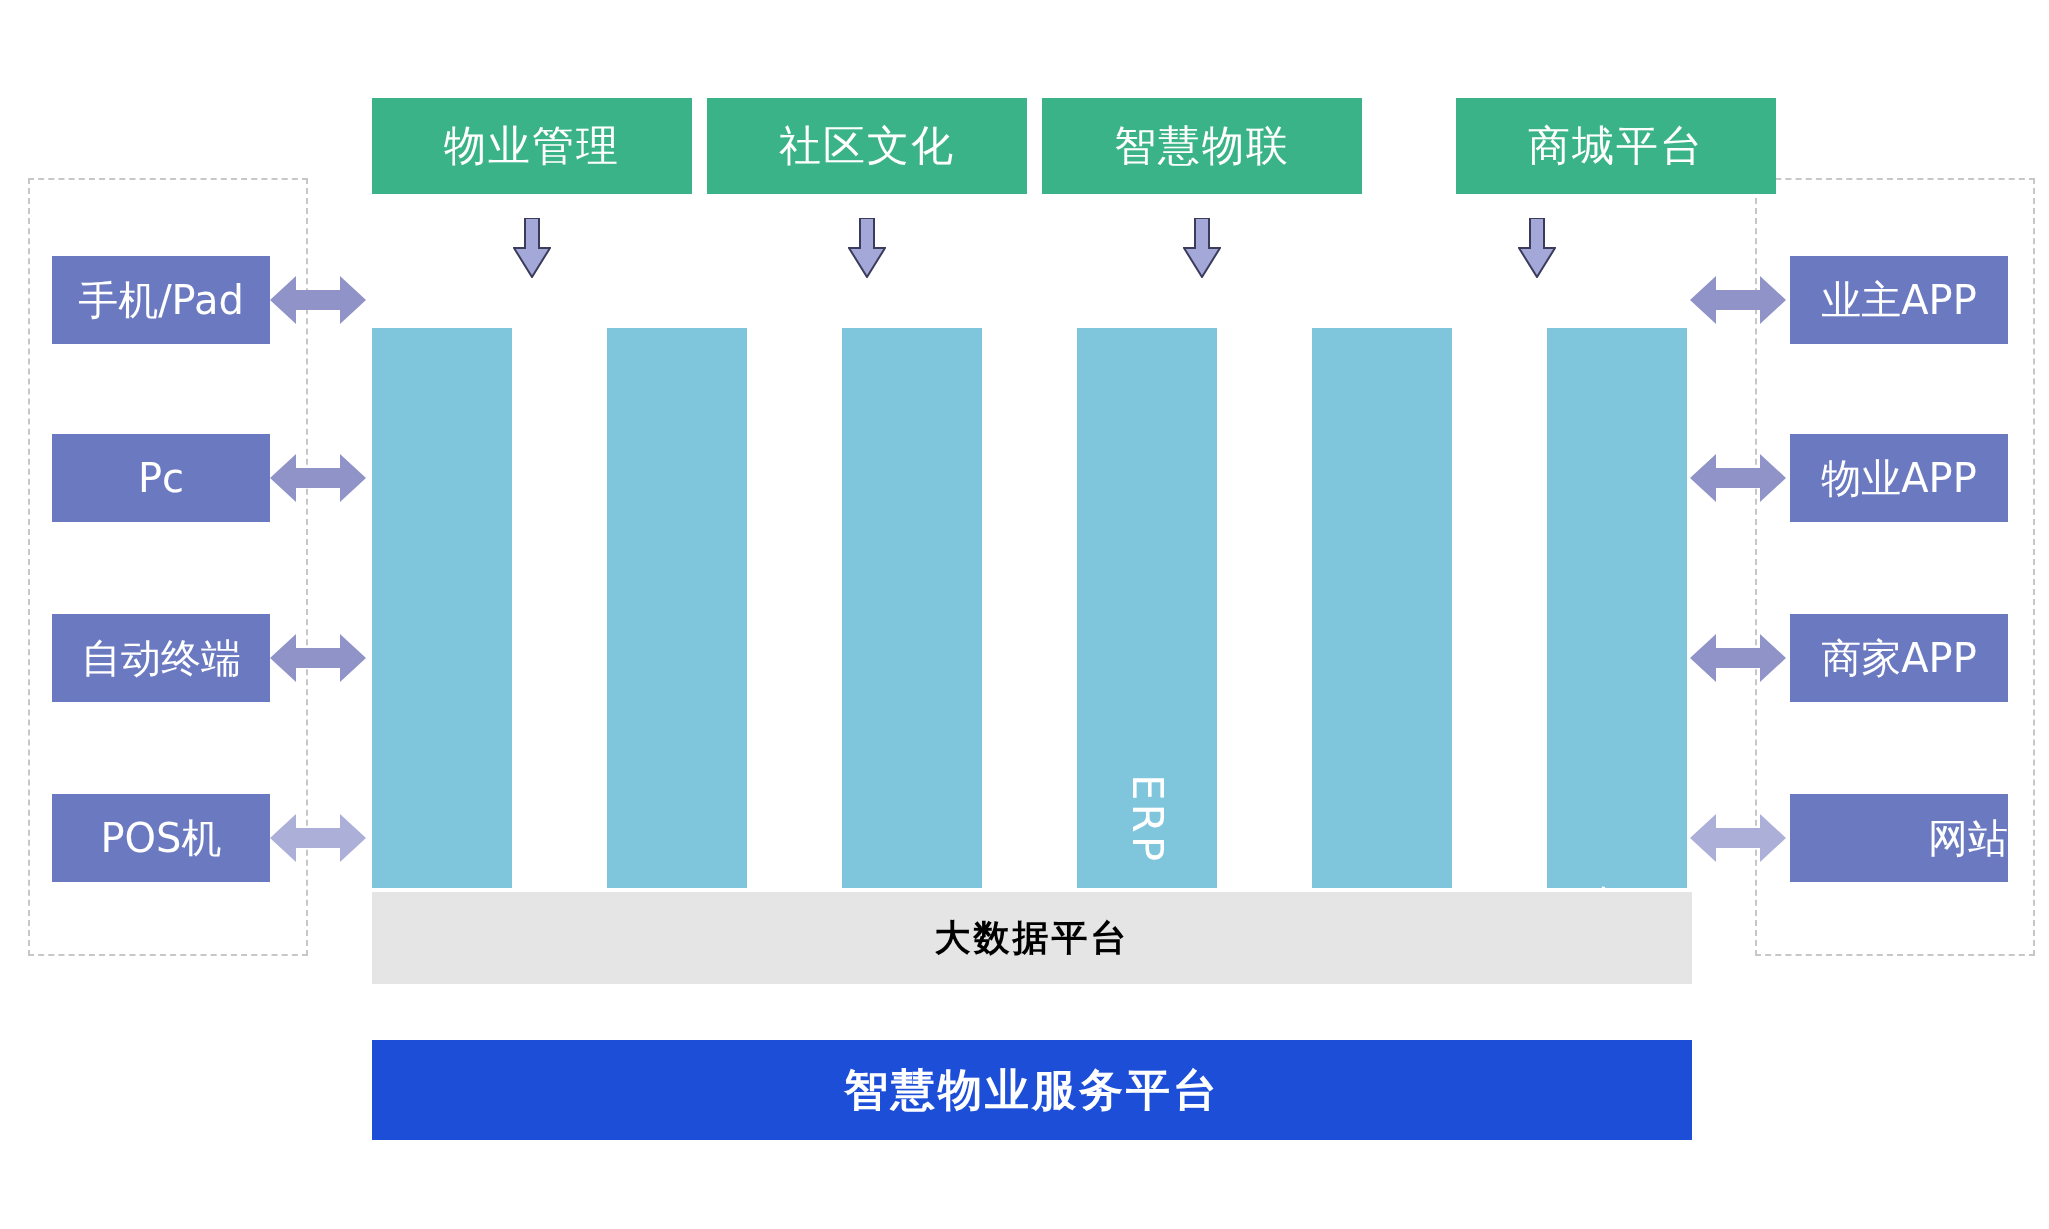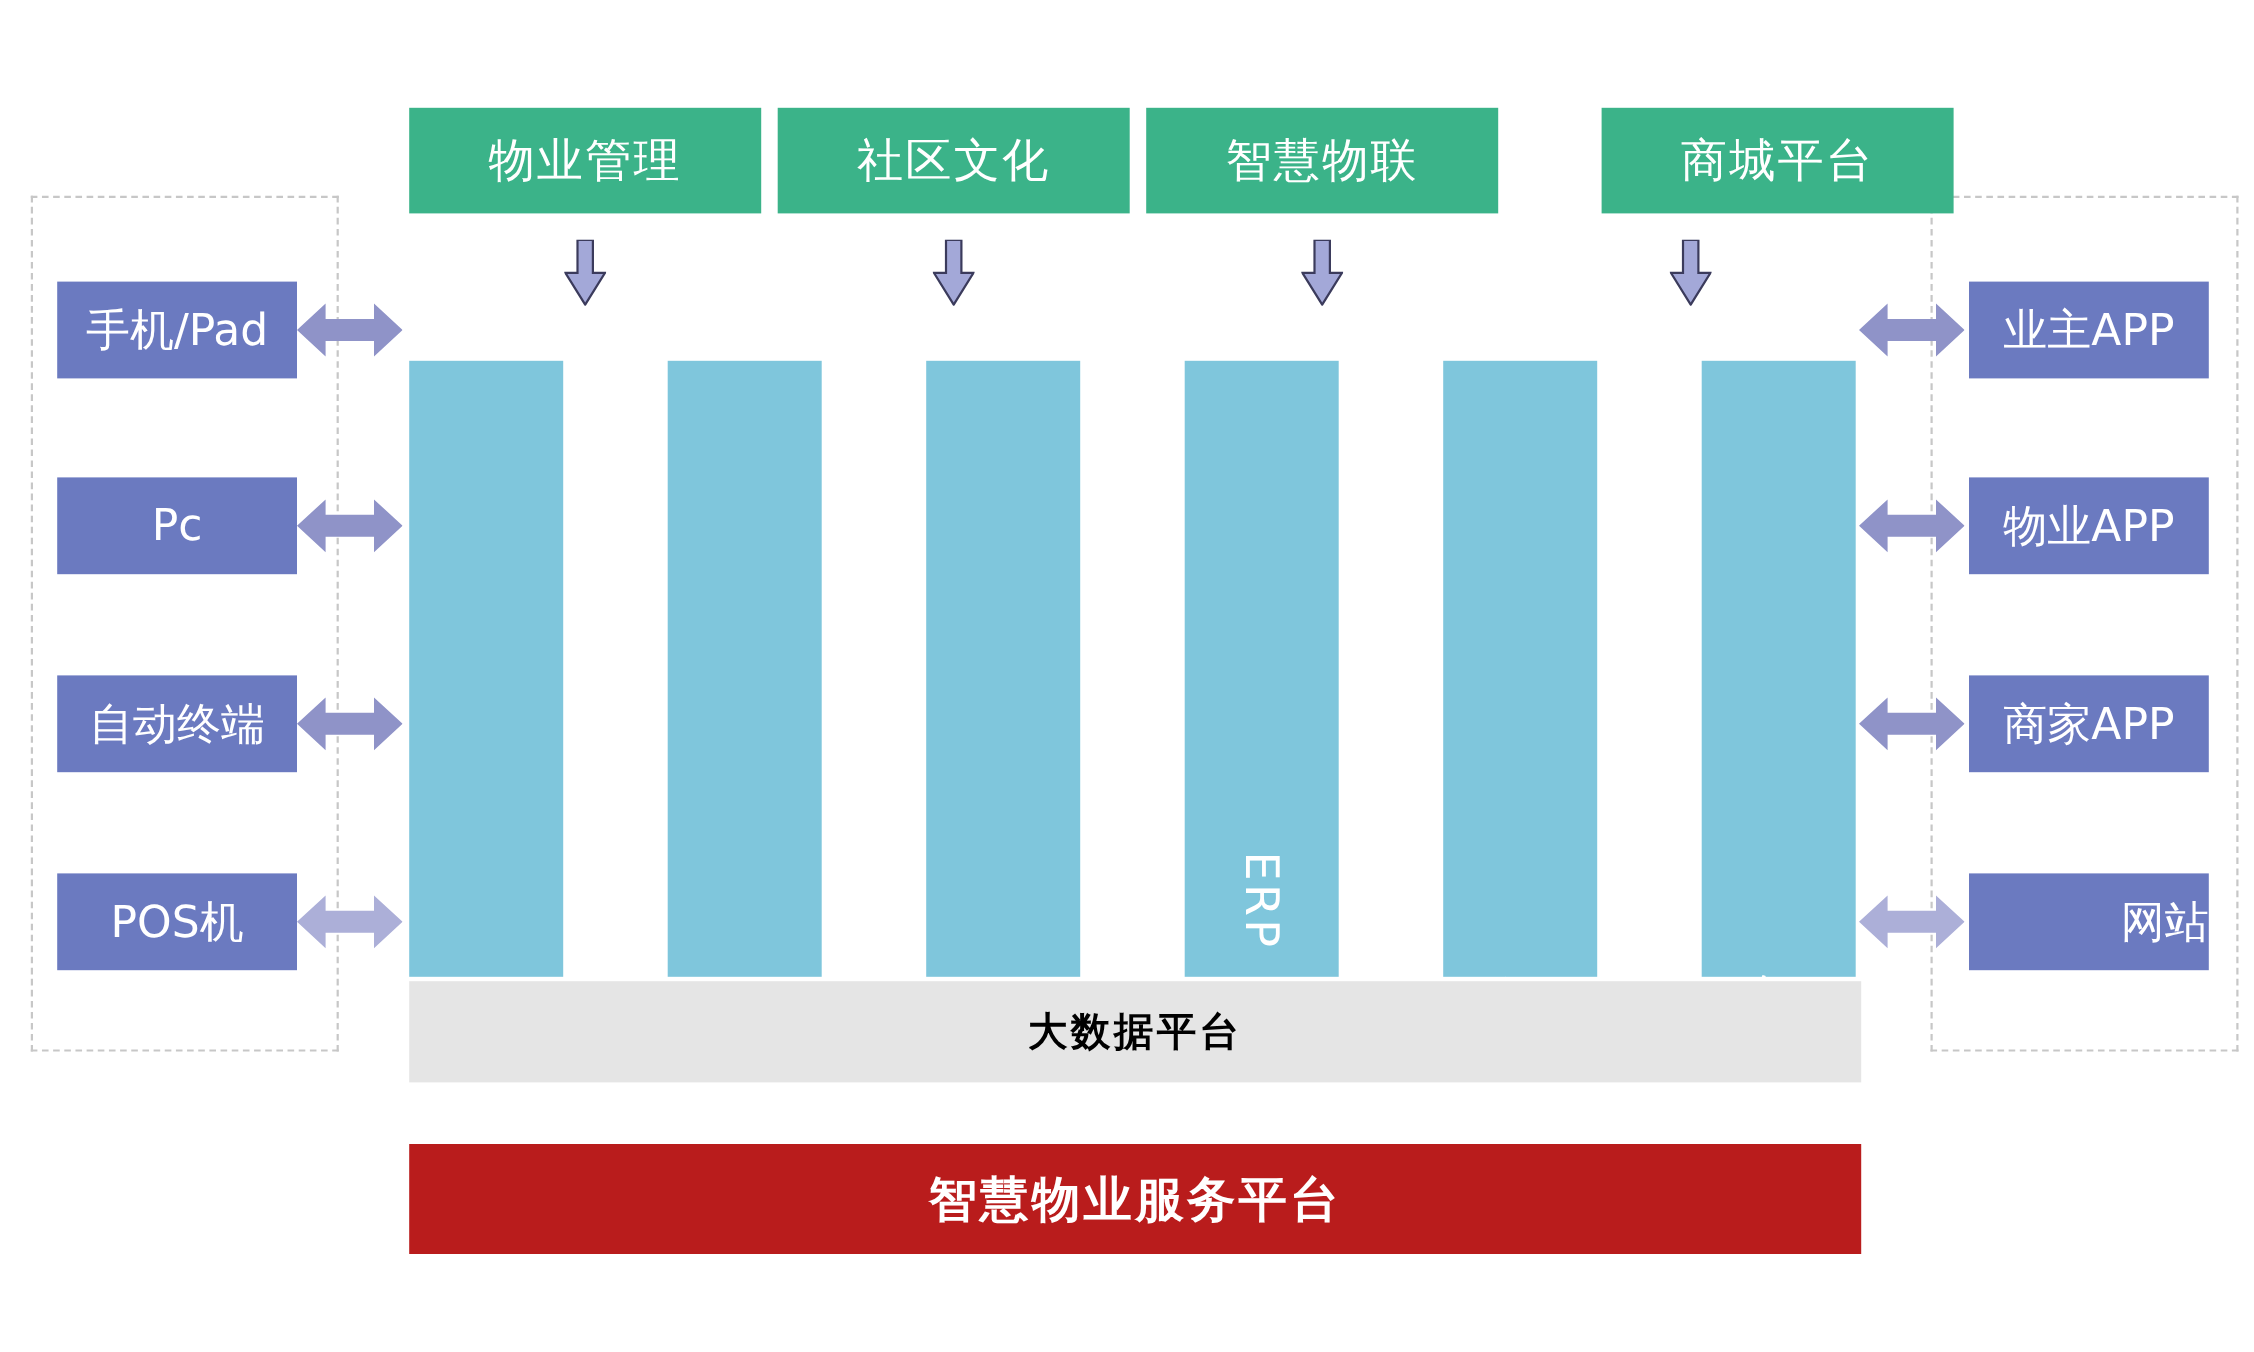--- a/index.html
+++ b/index.html
@@ -92,21 +92,21 @@
     justify-content: center;
     box-sizing: border-box;
     font-weight: bold;
   }
   #bar-bigdata {
     left: 372px; top: 892px; width: 1320px; height: 92px;
     background: #e5e5e5; color: #000000; font-size: 36px; letter-spacing: 3px;
   }
   #bar-platform {
     left: 372px; top: 1040px; width: 1320px; height: 100px;
-    background: #b91c1c; color: #ffffff; font-size: 44px; letter-spacing: 3px;
+    background: #1d4ed8; color: #ffffff; font-size: 44px; letter-spacing: 3px;
   }
 
   
   .arrow-down {
     position: absolute;
     width: 38px;
     height: 60px;
     top: 218px;
   }
 

